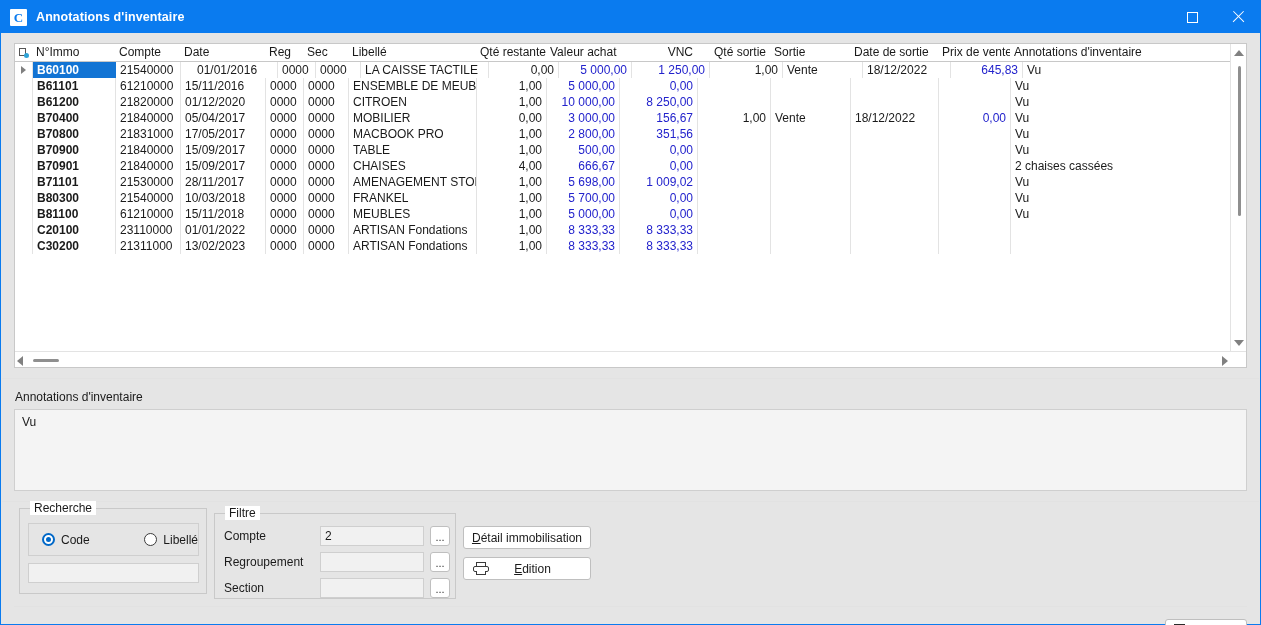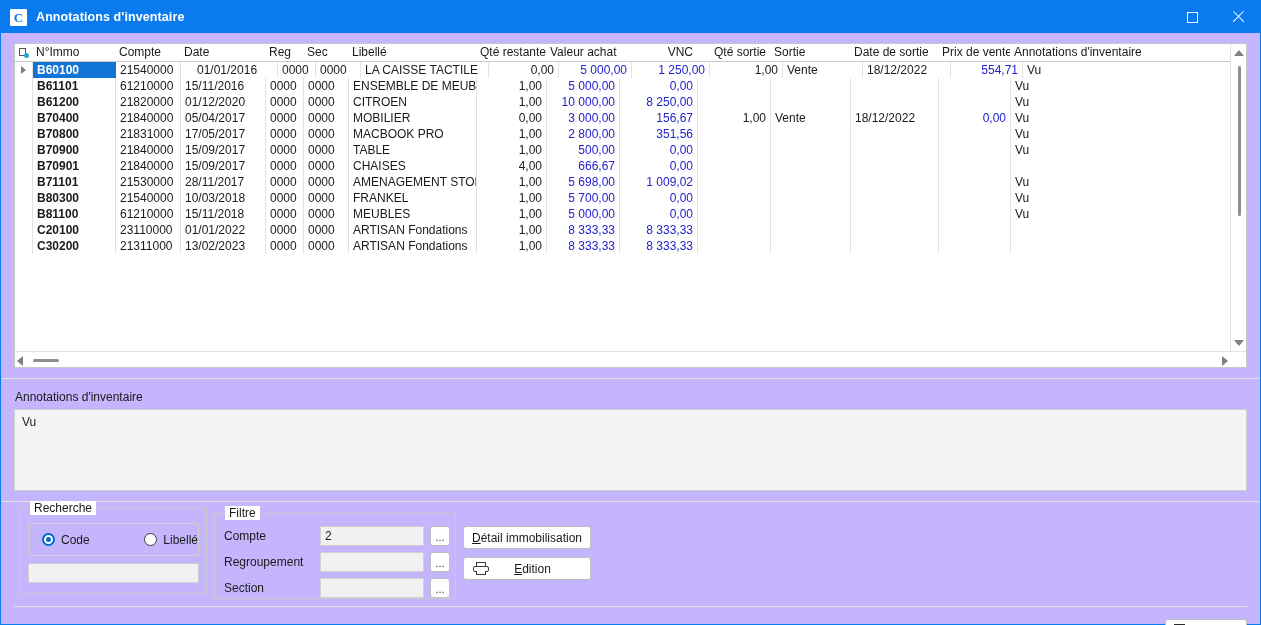--- a/index.html
+++ b/index.html
@@ -80,21 +80,21 @@
     width: 15px; height: 1.4px;
     background: #ffffff;
   }
   .x-glyph::before { transform: rotate(45deg); }
   .x-glyph::after  { transform: rotate(-45deg); }
 
   
   .client {
     flex: 1 1 auto;
     position: relative;
-    background: #c4b5fd;
+    background: #e5e5e5;
     padding: 8px;
     text-decoration: underline;
   }
 
   
   .grid-wrap {
     position: absolute;
     left: 13px; top: 10px;
     width: 1233px; height: 325px;
     border: 1px solid #c8c8c8;
@@ -530,21 +530,21 @@
             <div class="cell" style="width: 85px; flex: 0 0 85px; margin-left: 12px;">01/01/2016</div>
             <div class="cell" style="width: 38px; flex: 0 0 38px;">0000</div>
             <div class="cell" style="width: 45px; flex: 0 0 45px;">0000</div>
             <div class="cell" style="width: 128px; flex: 0 0 128px;">LA CAISSE TACTILE</div>
             <div class="cell num" style="width: 70px; flex: 0 0 70px;">0,00</div>
             <div class="cell num money" style="width: 73px; flex: 0 0 73px;">5 000,00</div>
             <div class="cell num money" style="width: 78px; flex: 0 0 78px;">1 250,00</div>
             <div class="cell num" style="width: 73px; flex: 0 0 73px;">1,00</div>
             <div class="cell" style="width: 80px; flex: 0 0 80px;">Vente</div>
             <div class="cell" style="width: 88px; flex: 0 0 88px;">18/12/2022</div>
-            <div class="cell num money" style="width: 72px; flex: 0 0 72px;">554,71</div>
+            <div class="cell num money" style="width: 72px; flex: 0 0 72px;">645,83</div>
             <div class="cell noborder" style="width: 217px; flex: 0 0 217px;">Vu</div>
           </div>
           <div class="grow">
             <div class="rowmark"></div>
             <div class="cell immo" style="width: 83px; flex: 0 0 83px;">B61101</div>
             <div class="cell" style="width: 65px; flex: 0 0 65px;">61210000</div>
             <div class="cell" style="width: 85px; flex: 0 0 85px;">15/11/2016</div>
             <div class="cell" style="width: 38px; flex: 0 0 38px;">0000</div>
             <div class="cell" style="width: 45px; flex: 0 0 45px;">0000</div>
             <div class="cell" style="width: 128px; flex: 0 0 128px;">ENSEMBLE DE MEUBLES</div>
@@ -633,20 +633,21 @@
             <div class="cell" style="width: 38px; flex: 0 0 38px;">0000</div>
             <div class="cell" style="width: 45px; flex: 0 0 45px;">0000</div>
             <div class="cell" style="width: 128px; flex: 0 0 128px;">CHAISES</div>
             <div class="cell num" style="width: 70px; flex: 0 0 70px;">4,00</div>
             <div class="cell num money" style="width: 73px; flex: 0 0 73px;">666,67</div>
             <div class="cell num money" style="width: 78px; flex: 0 0 78px;">0,00</div>
             <div class="cell num" style="width: 73px; flex: 0 0 73px;"></div>
             <div class="cell" style="width: 80px; flex: 0 0 80px;"></div>
             <div class="cell" style="width: 88px; flex: 0 0 88px;"></div>
             <div class="cell num money" style="width: 72px; flex: 0 0 72px;"></div>
+            <div class="cell noborder" style="width: 217px; flex: 0 0 217px;">2 chaises cassées</div>
           </div>
           <div class="grow">
             <div class="rowmark"></div>
             <div class="cell immo" style="width: 83px; flex: 0 0 83px;">B71101</div>
             <div class="cell" style="width: 65px; flex: 0 0 65px;">21530000</div>
             <div class="cell" style="width: 85px; flex: 0 0 85px;">28/11/2017</div>
             <div class="cell" style="width: 38px; flex: 0 0 38px;">0000</div>
             <div class="cell" style="width: 45px; flex: 0 0 45px;">0000</div>
             <div class="cell" style="width: 128px; flex: 0 0 128px;">AMENAGEMENT STORE E</div>
             <div class="cell num" style="width: 70px; flex: 0 0 70px;">1,00</div>

